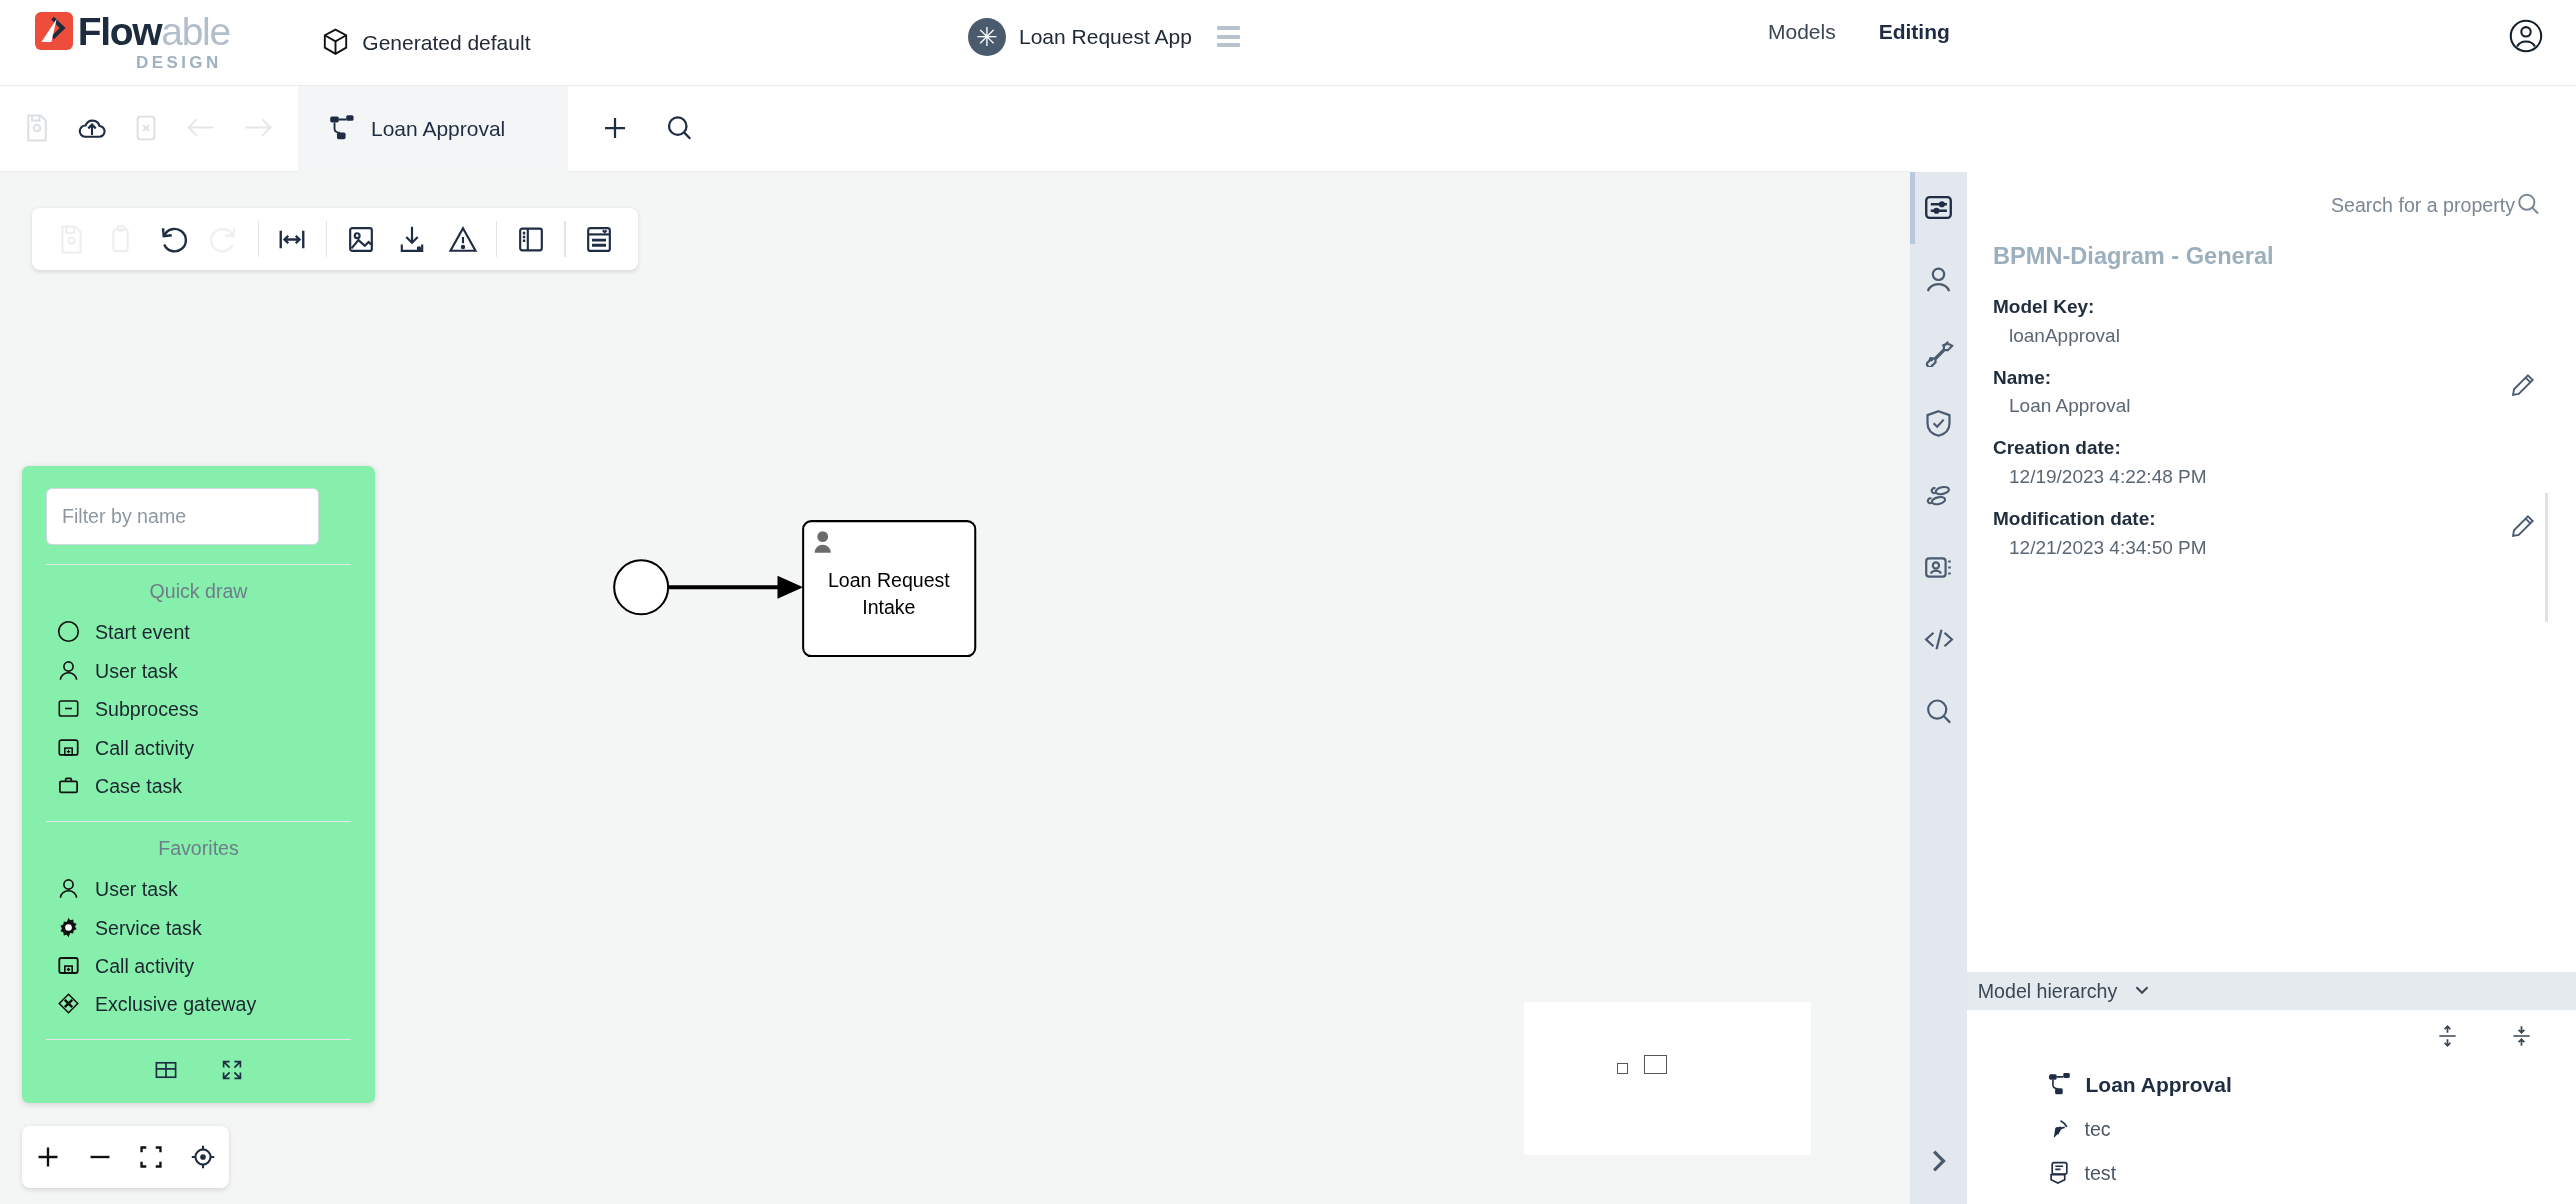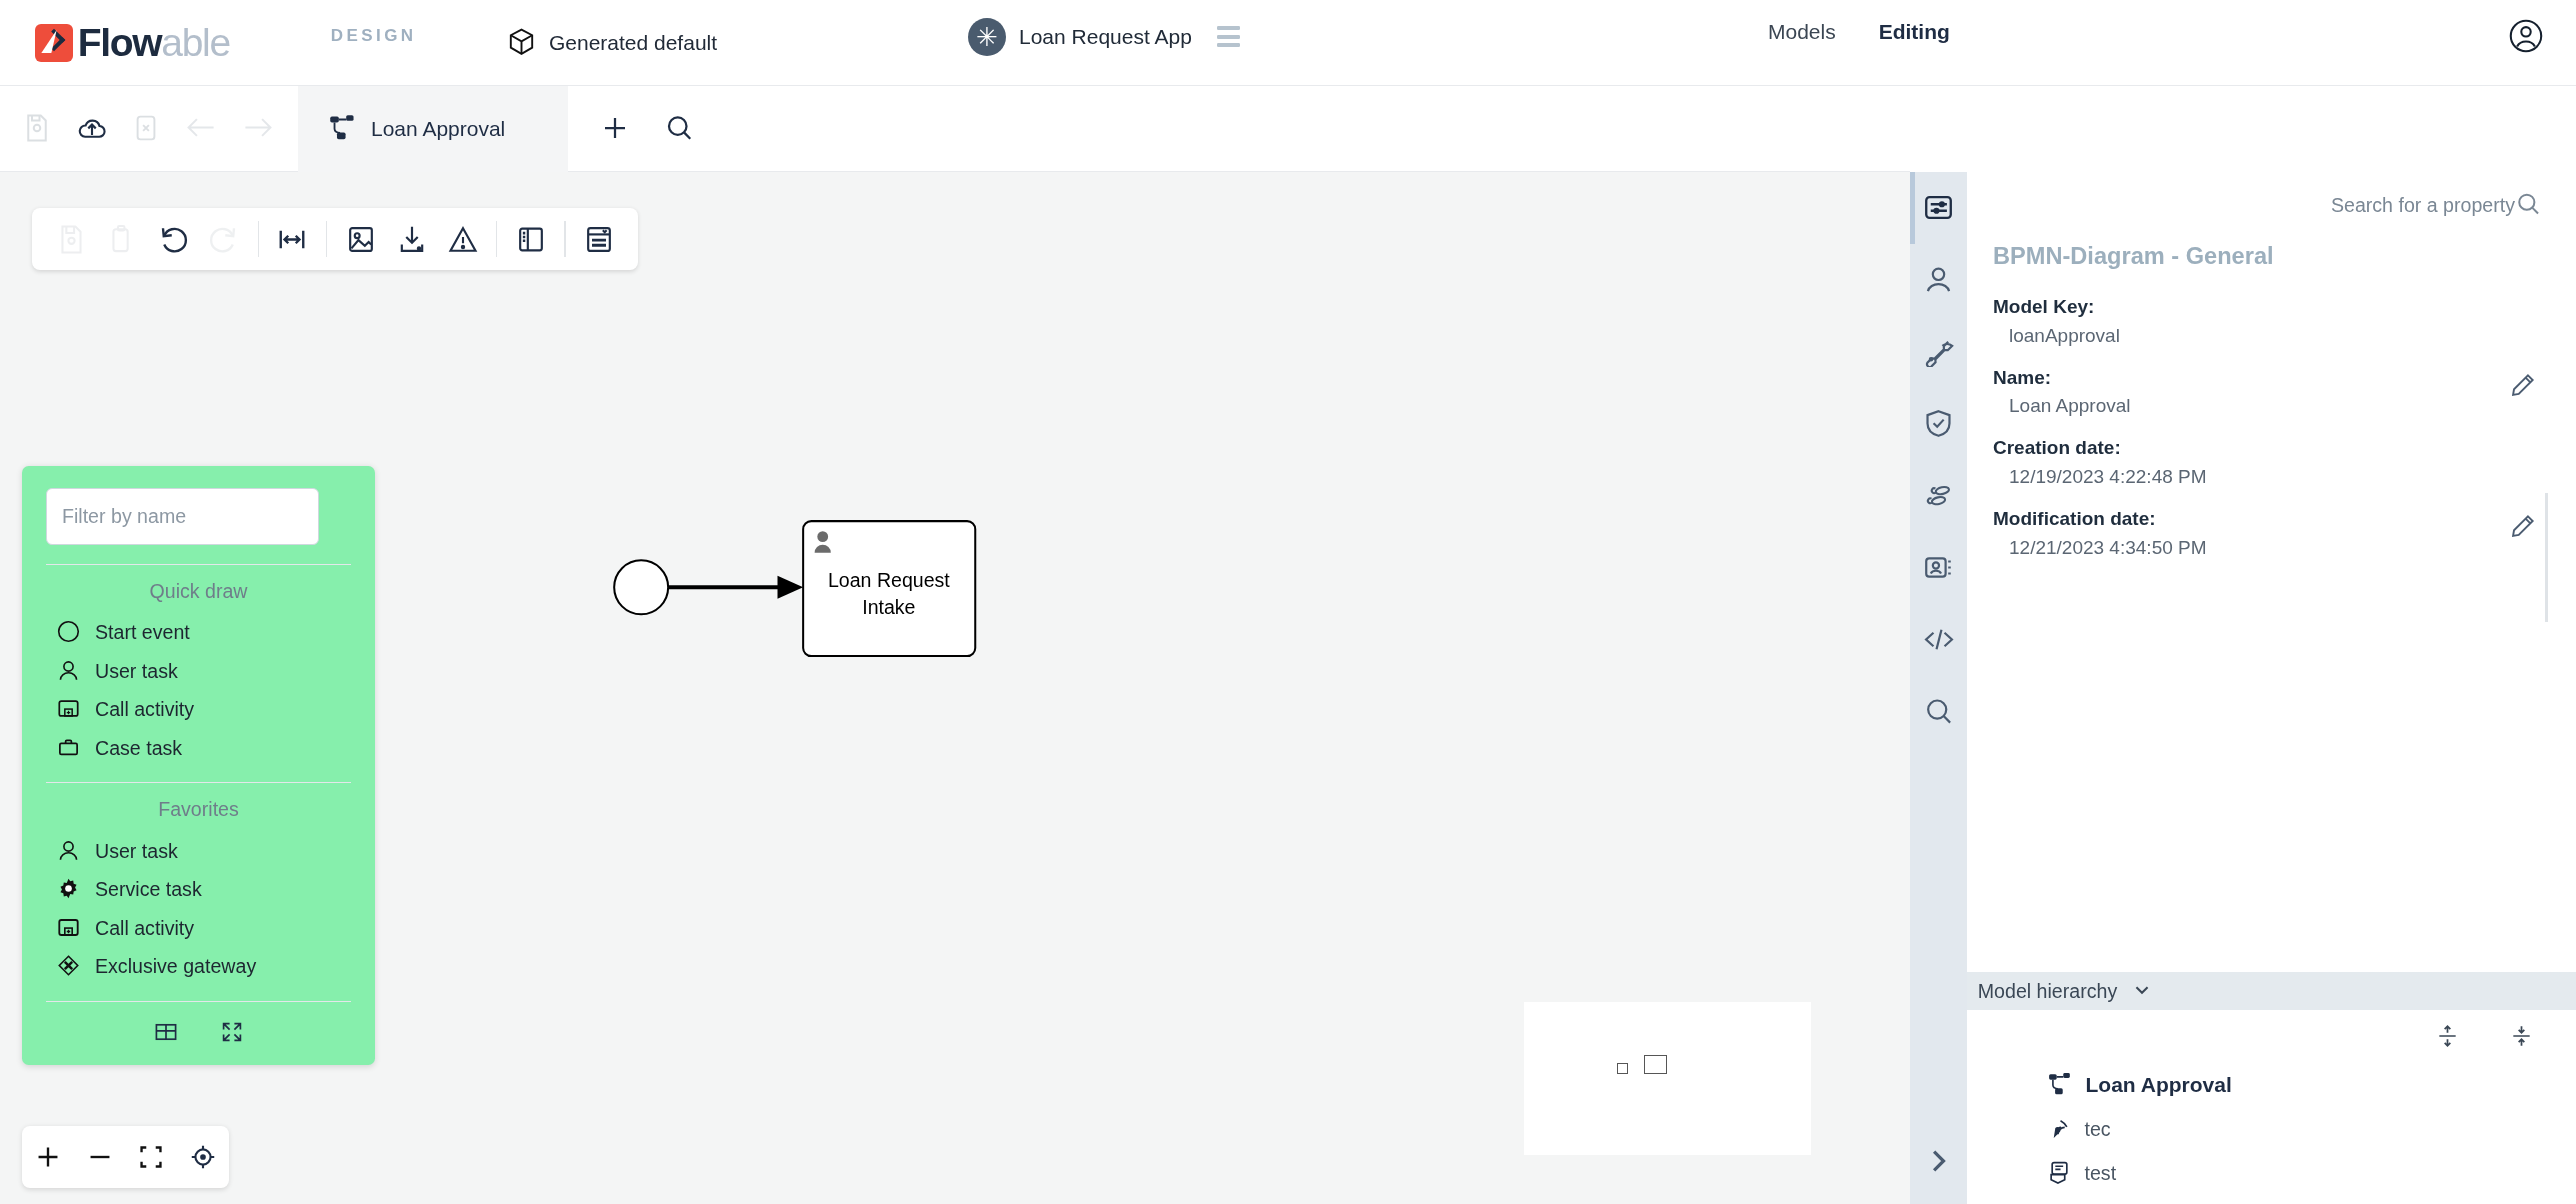--- a/index.html
+++ b/index.html
@@ -9,21 +9,21 @@
     background: #ffffff; overflow: hidden;
   }
   .app { position: relative; width: 2576px; height: 1205px; }
 
   
   .topbar {
     position: absolute; top: 0; left: 0; width: 2576px; height: 86px;
     background: #ffffff; border-bottom: 1.3px solid #e8eaed;
     display: flex; align-items: center;
   }
-  .logo-wrap { margin-left: 35px; display: flex; flex-direction: row; align-items: flex-start; }
+  .logo-wrap { margin-left: 35px; display: flex; flex-direction: column; align-items: flex-start; }
   .logo-row { display: flex; align-items: center; }
   .logo-mark {
     width: 38px; height: 38px; background: #ee4d3b; border-radius: 6px;
     position: relative; margin-right: 4.7px;
   }
   .logo-mark::after {
     content: ""; position: absolute; left: 8.8px; top: 6.7px;
     width: 0; height: 0;
     border-left: 10.8px solid transparent;
     border-right: 0px solid transparent;
@@ -389,20 +389,29 @@
       <div class="pal-row">
         <span>
           <svg width="23" height="23" viewBox="0 0 20 20" fill="none" stroke="#111" stroke-width="1.4">
             <circle cx="10" cy="6.5" r="4"></circle>
               <path d="M3 18 a7 6 0 0 1 14 0"></path>
           </svg>
         </span>
         <span class="lbl">User task</span>
       </div>
 
+      <div class="pal-row">
+        <span>
+          <svg width="23" height="23" viewBox="0 0 20 20" fill="none" stroke="#111" stroke-width="1.4">
+            <rect x="2" y="3.5" width="16" height="13" rx="1.6"></rect>
+              <path d="M7 10 H13"></path>
+          </svg>
+        </span>
+        <span class="lbl">Subprocess</span>
+      </div>
 
       <div class="pal-row">
         <span>
           <svg width="23" height="23" viewBox="0 0 20 20" fill="none" stroke="#111" stroke-width="1.5">
             <rect x="2" y="3.5" width="16" height="13" rx="1.8"></rect>
             <rect x="6.8" y="10.5" width="6.4" height="6" stroke-width="1.3"></rect>
             <path d="M10 12 V15 M8.5 13.5 H11.5" stroke-width="1.1"></path>
           </svg>
         </span>
         <span class="lbl">Call activity</span>

